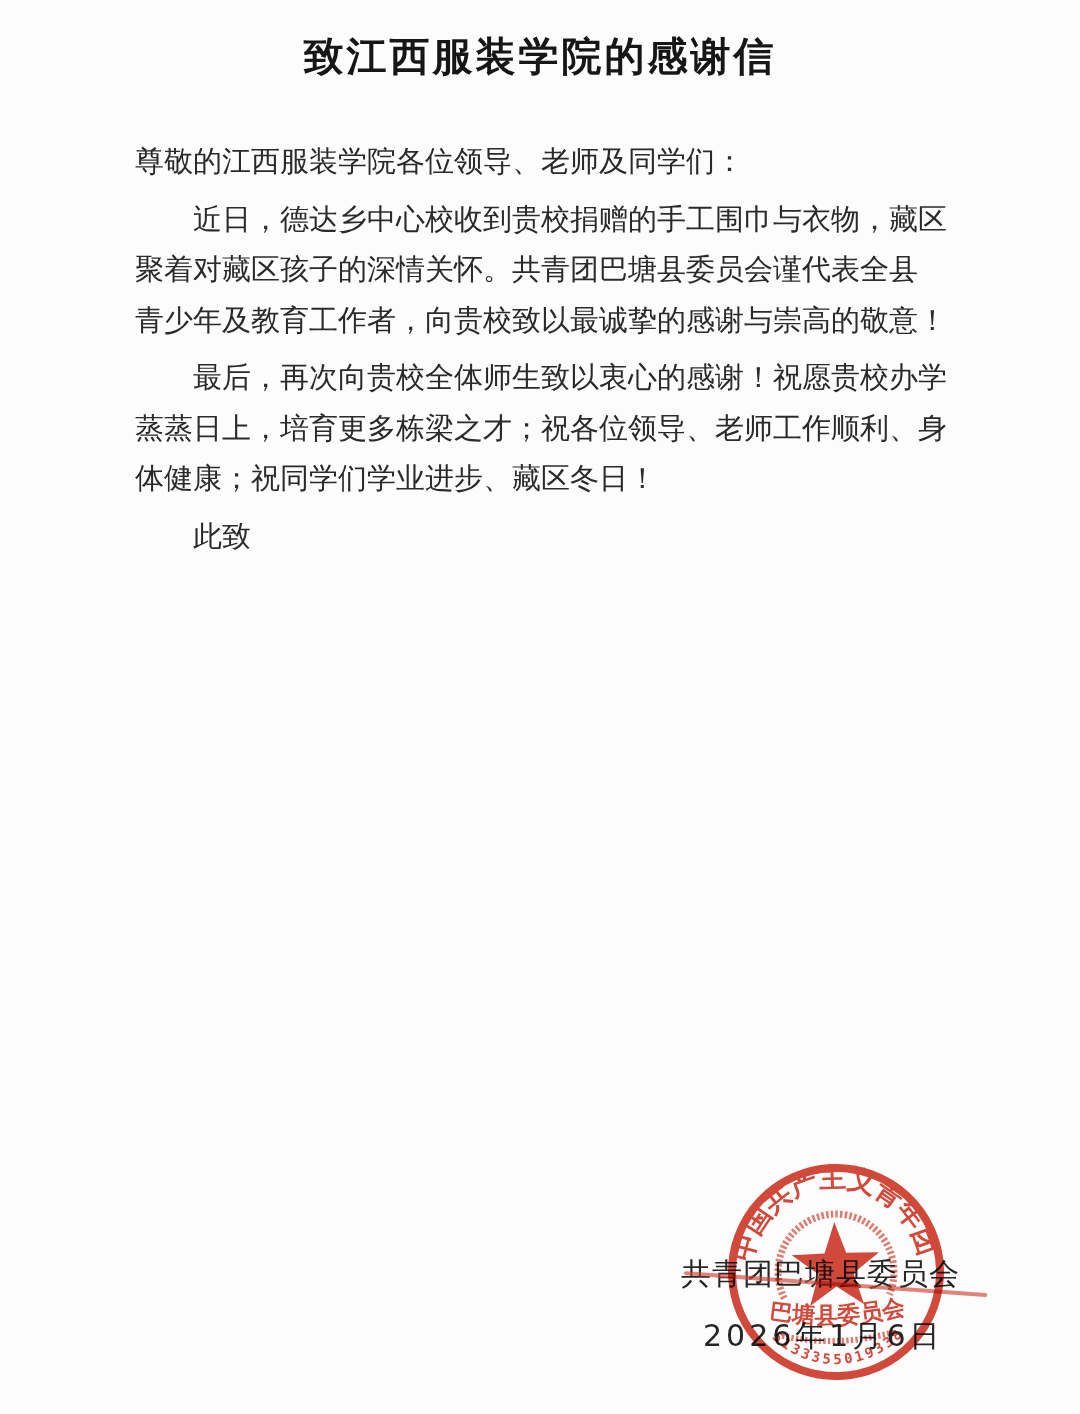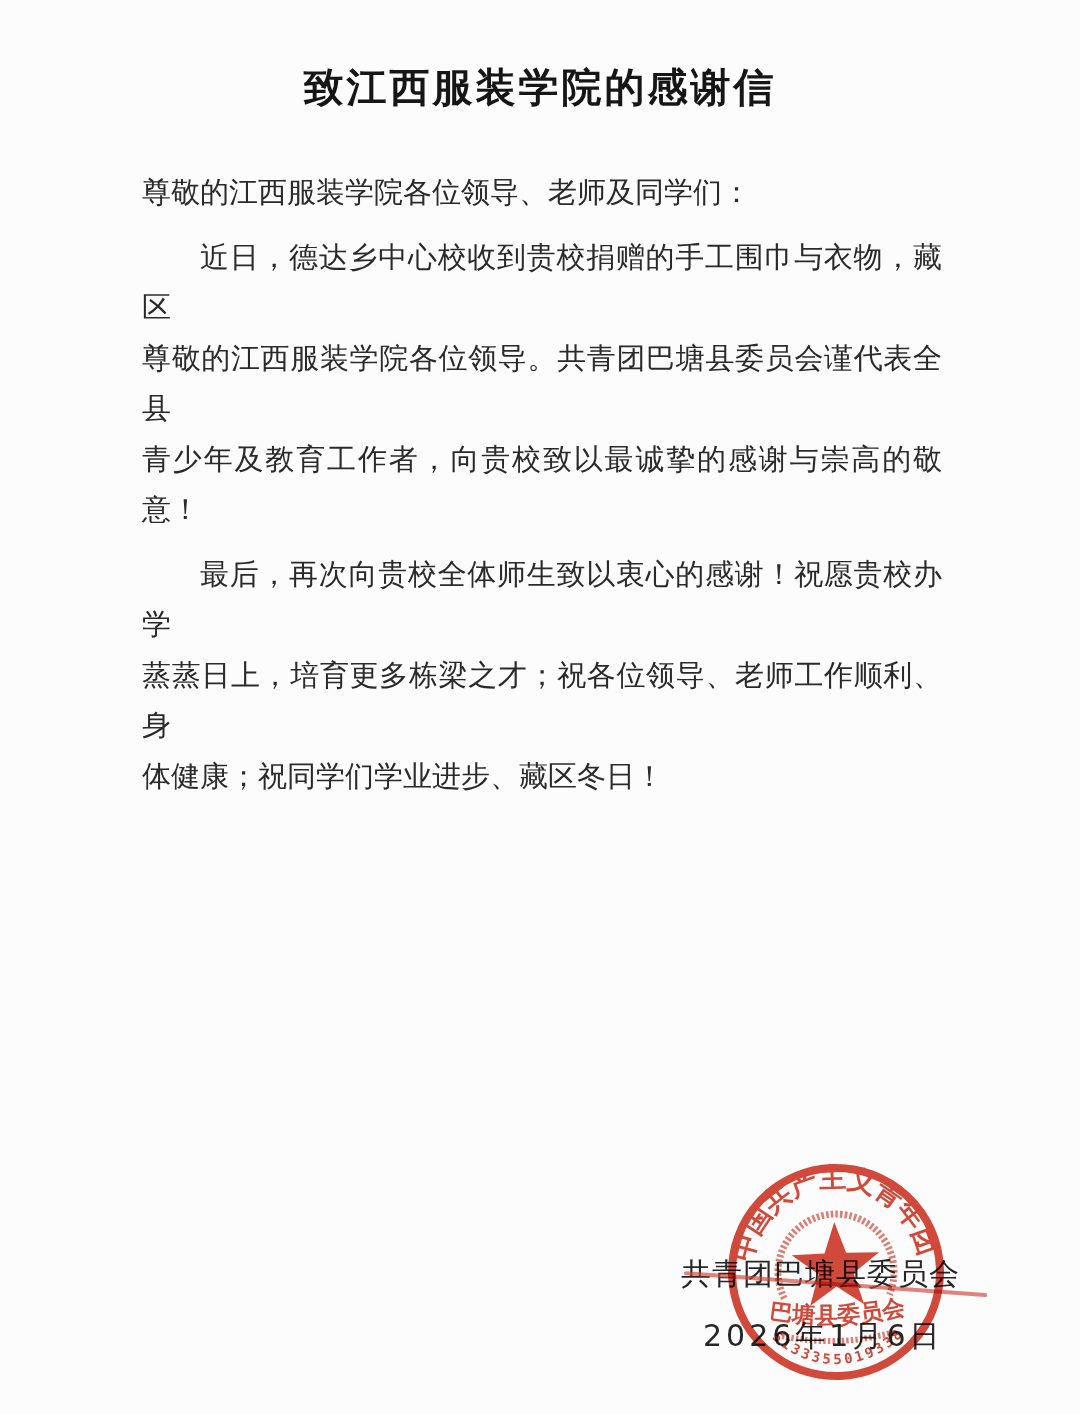--- a/index.html
+++ b/index.html
@@ -2,28 +2,28 @@
 <html><head>
 <meta charset="utf-8">
 <style>
   html,body{margin:0;padding:0;background:#e9e9e9;}
   .page{
     position:relative;width:1080px;height:1414px;margin:0 auto;
     background:#fcfcfc;overflow:hidden;
     font-family:"DejaVu Sans",sans-serif;color:#2a2a2a;
   }
   .title{
-    margin:0;padding-top:60px;text-align:center;
+    margin:0;padding-top:29px;text-align:center;
     font-size:40px;font-weight:700;color:#161616;letter-spacing:3px;
   }
   .letter-body{
     margin:52px 0 0 128px;width:828px;
     font-size:29px;line-height:50.5px;text-align:justify;
   }
-  .para{margin:14px;white-space:pre-line;}
+  .para{margin:7px;white-space:pre-line;}
   .indent{text-indent:2em;}
   .signature{
     position:absolute;left:681px;top:1254px;
     font-size:30px;color:#262626;letter-spacing:1px;
   }
   .date{
     position:absolute;left:703px;top:1316px;
     font-size:30px;color:#262626;letter-spacing:4px;
   }
   .stray-line{
@@ -43,26 +43,27 @@
 <body>
 
 <div class="page">
 
   <h1 class="title">致江西服装学院的感谢信</h1>
 
   <div class="letter-body">
     <p class="para">尊敬的江西服装学院各位领导、老师及同学们：</p>
     <div id="paragraphs">
         <p class="para indent">近日，德达乡中心校收到贵校捐赠的手工围巾与衣物，藏区
-尊敬的江西服装学院各位领导。共青团巴塘县委员会谨代表全县
+聚着对藏区孩子的深情关怀。共青团巴塘县委员会谨代表全县
 青少年及教育工作者，向贵校致以最诚挚的感谢与崇高的敬意！</p>
         <p class="para indent">最后，再次向贵校全体师生致以衷心的感谢！祝愿贵校办学
 蒸蒸日上，培育更多栋梁之才；祝各位领导、老师工作顺利、身
 体健康；祝同学们学业进步、藏区冬日！</p>
       </div>
+    <p class="para indent">此致</p>
   </div>
 
   <div class="signature">共青团巴塘县委员会</div>
   <div class="date">2026年1月6日</div>
 
   <div class="stray-line"></div>
 
   <svg class="seal" width="236" height="236" viewBox="0 0 236 236">
     <defs>
       <path id="seal-arc-top" d="M 35.9 140 A 85 85 0 1 1 200.1 140"></path>

